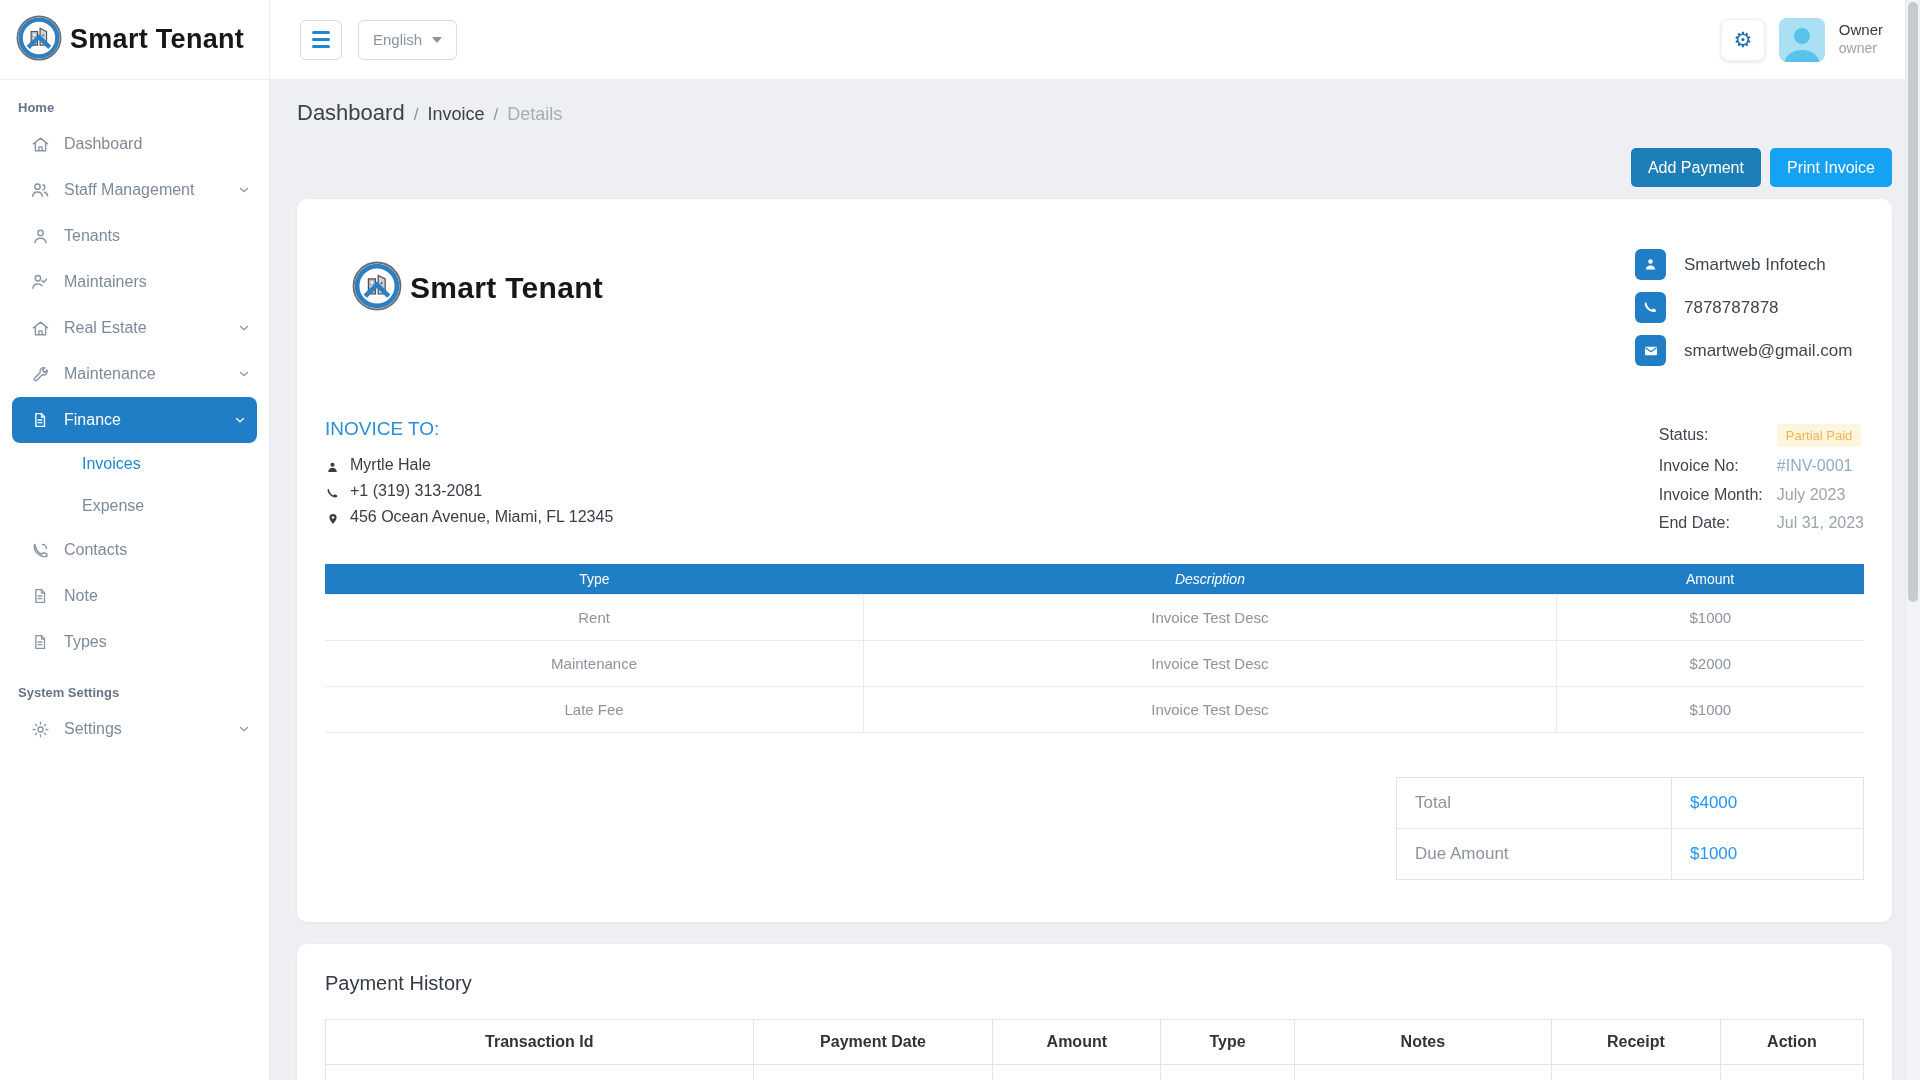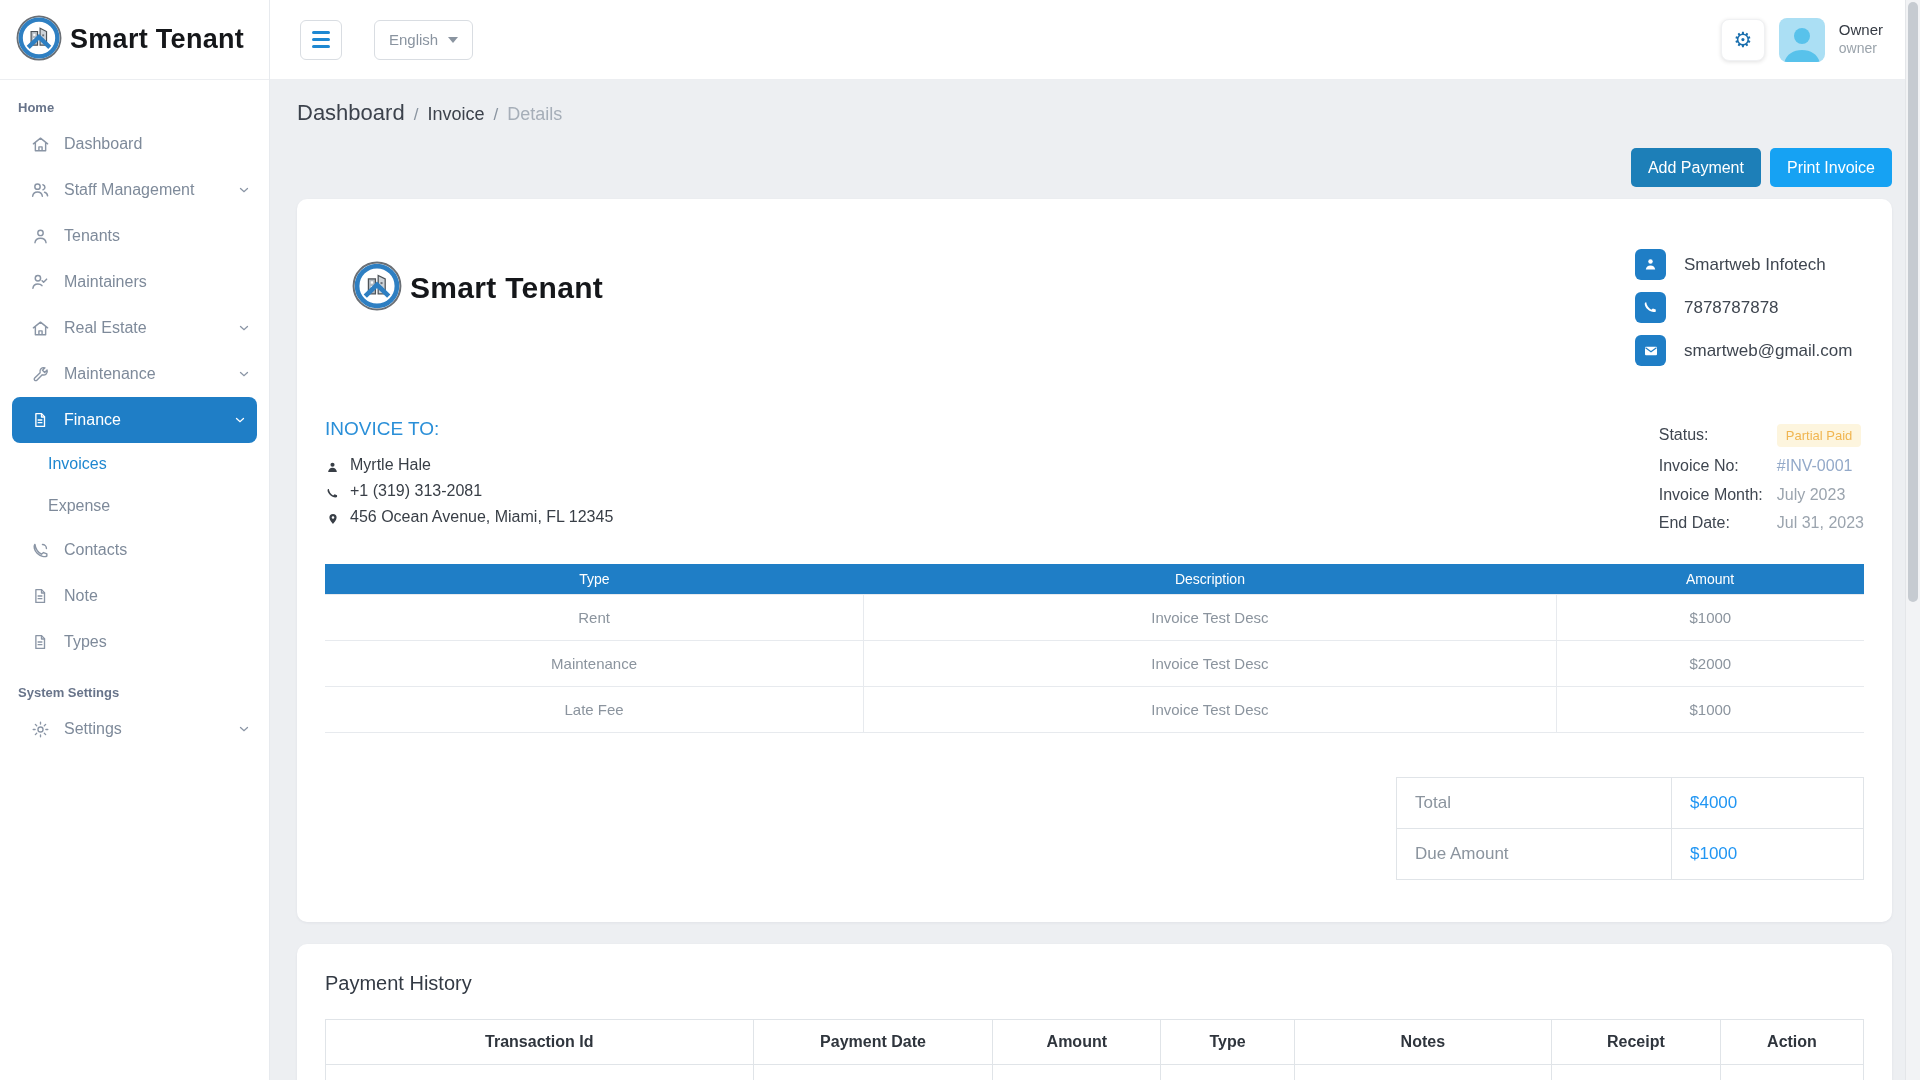--- a/index.html
+++ b/index.html
@@ -14,28 +14,28 @@
   
   .sidebar { position:absolute; left:0; top:0; width:270px; height:1080px; background:#fff; border-right:1px solid #e7eaee; z-index:3; }
   .brand { display:flex; align-items:center; gap:8px; height:80px; padding-left:16px; border-bottom:1px solid #eceef1; }
   .brand-text { font-size:27px; font-weight:bold; color:#15171a; letter-spacing:0.3px; }
   .side-section { padding:20px 18px 6px 18px; font-size:13px; font-weight:bold; color:#68748a; }
   .side-item { display:flex; align-items:center; gap:14px; height:46px; padding:0 18px 0 30px; color:#7e8a9a; font-size:16px; cursor:pointer; }
   .side-item .sicon { width:20px; height:20px; flex:0 0 20px; color:#8a95a5; display:flex; align-items:center; justify-content:center; }
   .side-item .chev { margin-left:auto; color:#8a95a5; display:flex; }
   .side-item.active { background:#1f7ec6; color:#fff; margin:0 12px; padding:0 10px 0 18px; border-radius:8px; }
   .side-item.active .sicon, .side-item.active .chev { color:#fff; }
-  .side-sub { display:flex; align-items:center; height:42px; padding-left:48px; font-size:16px; color:#7e8a9a; cursor:pointer; }
+  .side-sub { display:flex; align-items:center; height:42px; padding-left:82px; font-size:16px; color:#7e8a9a; cursor:pointer; }
   .side-sub.current { color:#1e87d0; }
 
   
   .topbar { position:absolute; left:270px; top:0; width:1635px; height:80px; background:#fff; border-bottom:1px solid #eceef1; display:flex; align-items:center; padding:0 22px 0 30px; }
   .burger-btn { width:42px; height:40px; border:1px solid #d9dde2; border-radius:6px; background:#fff; display:flex; flex-direction:column; justify-content:center; align-items:center; gap:4px; cursor:pointer; }
   .burger-btn span { display:block; width:18px; height:3px; border-radius:2px; background:#1e88d2; }
-  .lang-select { margin-left:32px; height:40px; border:1px solid #d9dde2; border-radius:6px; background:#fff; display:flex; align-items:center; gap:10px; padding:0 14px; color:#8a94a0; font-size:15px; cursor:pointer;justify-content:flex-end; }
+  .lang-select { margin-left:16px; height:40px; border:1px solid #d9dde2; border-radius:6px; background:#fff; display:flex; align-items:center; gap:10px; padding:0 14px; color:#8a94a0; font-size:15px; cursor:pointer;justify-content:flex-end; }
   .caret-down { width:0; height:0; border-left:5px solid transparent; border-right:5px solid transparent; border-top:6px solid #8a94a0; }
   .top-right { margin-left:auto; display:flex; align-items:center; gap:14px; }
   .gear-btn { width:44px; height:42px; background:#fff; border:1px solid #f0f1f3; border-radius:8px; box-shadow:0 1px 4px rgba(0,0,0,0.12); display:flex; align-items:center; justify-content:center; font-size:21px; color:#1a6fae; cursor:pointer; }
   .avatar { width:46px; height:44px; border-radius:8px; background:#abdff4; overflow:hidden; display:flex; align-items:flex-end; justify-content:center; }
   .user-meta { line-height:1.25; }
   .user-name { font-size:15px; color:#353b44; }
   .user-role { font-size:14px; color:#9aa3ab; }
 
   
   .content { position:absolute; left:270px; top:80px; width:1635px; height:1000px; background:#edeff2; padding:0 13px 0 27px; }
@@ -68,21 +68,21 @@
   .meta-label { font-size:16px; color:#3f4650; }
   .meta-val { font-size:16px; color:#9ba4ae; }
   .meta-val.invno { color:#93a9c9; }
   .badge { display:inline-block; background:#fdf5de; color:#f0b550; font-size:13px; padding:4px 9px; border-radius:4px; }
 
   table { border-collapse:collapse; }
   .items-table { width:100%; margin-top:30px; }
   .items-table th { background:#1f7ec6; color:#fff; font-weight:normal; font-size:14px; padding:7px 6px; text-align:center; }
   .items-table td { text-align:center; font-size:15px; color:#8b949e; padding:14px 6px; border:1px solid #e7eaee; border-left:none; }
   .items-table td:last-child { border-right:none; }
-  .items-table .col-type { width:35%; } .items-table .col-desc { width:45%; } .items-table .col-amt { width:20%; }
+  .items-table .col-type { width:35%; } .items-table .col-desc { width:45%;font-style:italic; } .items-table .col-amt { width:20%; }
 
   .totals-wrap { display:flex; justify-content:flex-end; margin-top:44px; }
   .totals-table td { border:1px solid #e0e4e8; padding:15px 18px; font-size:17px; }
   .totals-table .t-label { color:#8b949e; width:275px; }
   .totals-table .t-val { color:#2196f3; width:192px; }
 
   
   .payment-card { margin-top:22px; padding:28px 28px 60px 28px; }
   .ph-title { font-size:20px; font-weight:normal; color:#333a44; }
   .ph-table { width:100%; margin-top:24px; }

